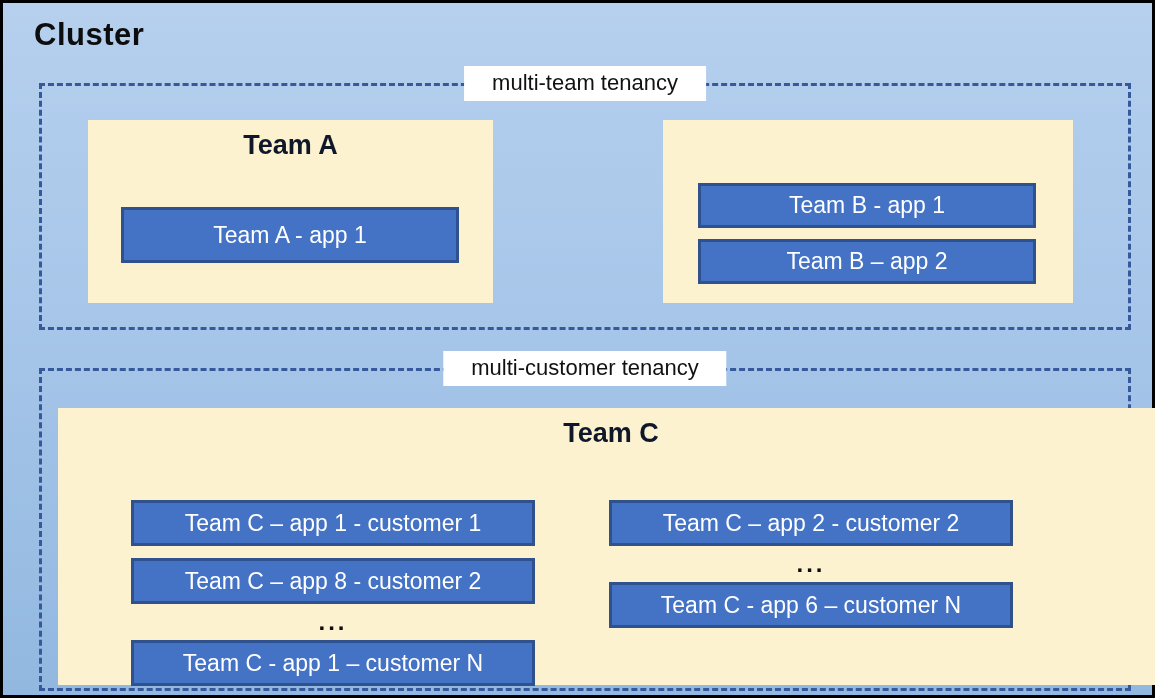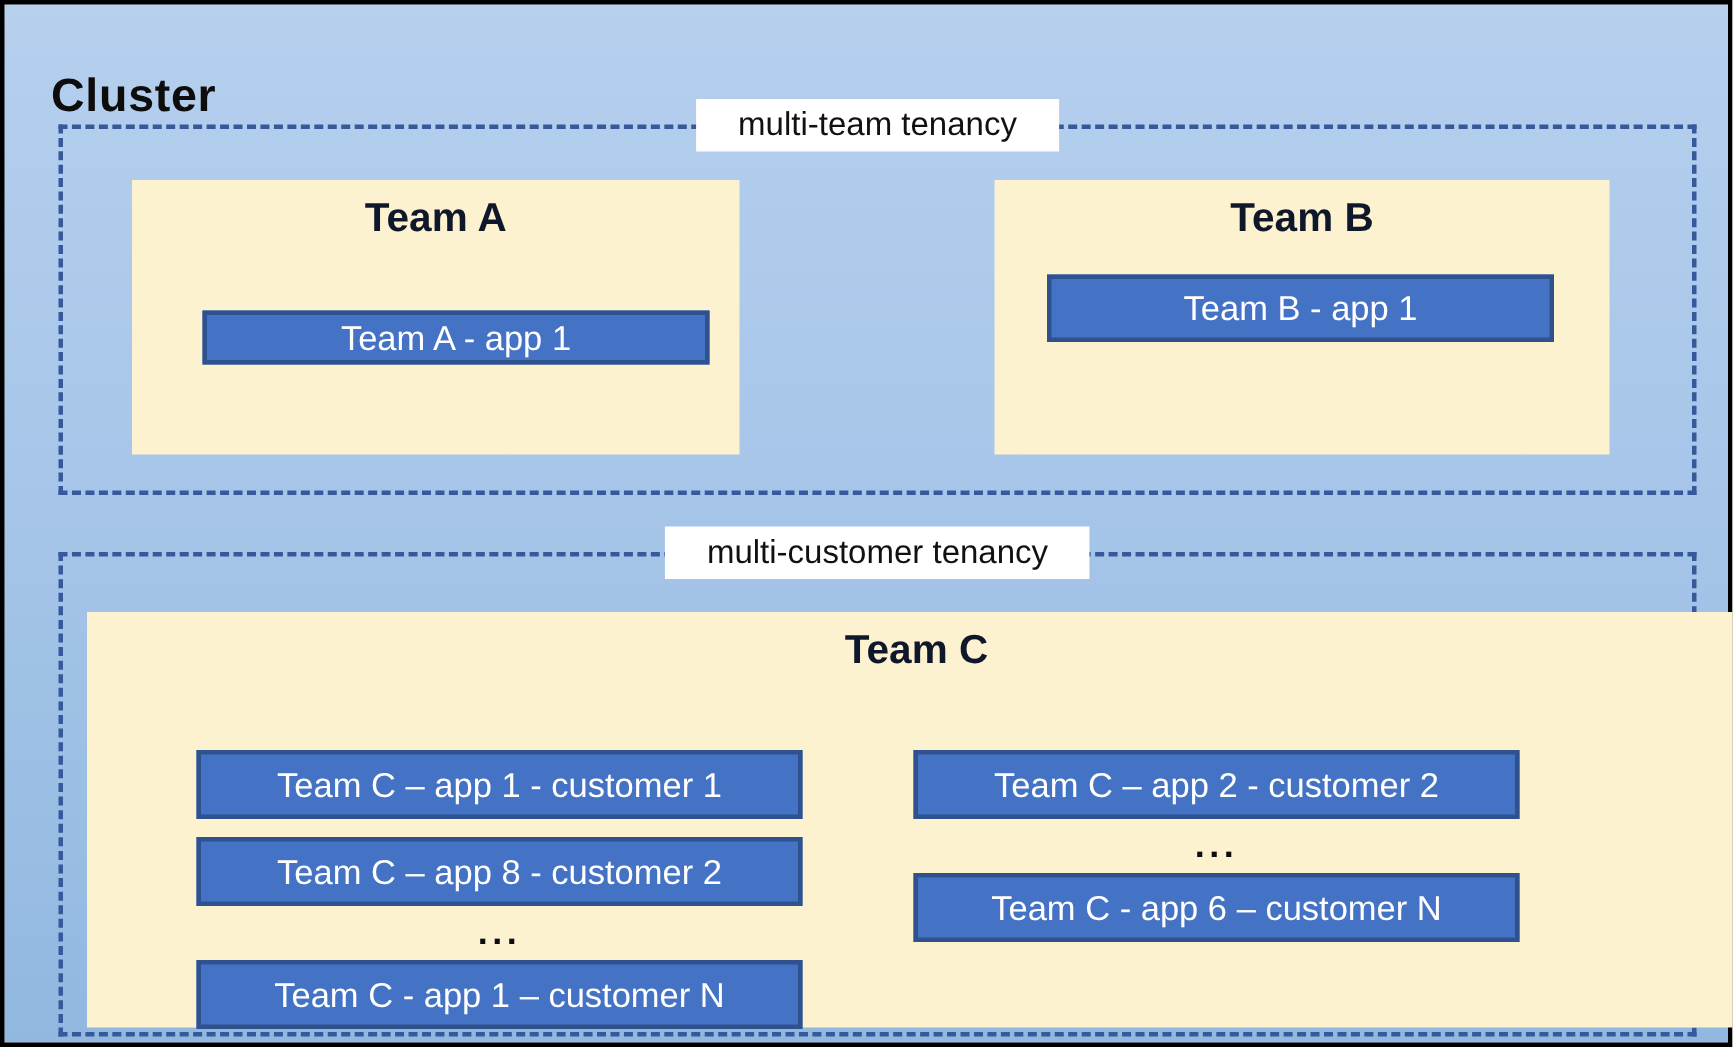--- a/index.html
+++ b/index.html
@@ -21,21 +21,20 @@
   }
 
   .cluster-title {
     position: absolute;
     left: 31px;
     top: 14px;
     font-size: 31px;
     font-weight: bold;
     color: #0d0d0d;
     letter-spacing: 0.5px;
-    margin-top: 29px;
   }
 
   .tenancy {
     position: absolute;
     border: 3px dashed #35599b;
   }
   .tenancy-multi-team   { left: 36px; top: 80px;  width: 1092px; height: 247px; }
   .tenancy-multi-customer { left: 36px; top: 365px; width: 1092px; height: 323px; }
 
   .tenancy-label {
@@ -75,21 +74,21 @@
     background: #4472c4;
     border: 3px solid #2f528f;
     color: #ffffff;
     font-size: 23px;
     display: flex;
     align-items: center;
     justify-content: center;
     white-space: nowrap;
   }
 
-  .app-a1 { left: 47px; top: 87px;  width: 338px; height: 36px; }
+  .app-a1 { left: 33px; top: 87px;  width: 338px; height: 56px; }
   .app-b1 { left: 35px; top: 63px;  width: 338px; height: 45px; }
   .app-b2 { left: 35px; top: 119px; width: 338px; height: 45px; }
 
   .c-col {
     position: absolute;
     top: 64px;
     width: 404px;
     display: flex;
     flex-direction: column;
     gap: 12px;
@@ -129,22 +128,22 @@
     <div class="tenancy tenancy-multi-team">
       <div class="tenancy-label">multi-team tenancy</div>
     </div>
 
     <div class="panel panel-team-a">
       <div class="panel-title">Team A</div>
       <div class="app app-a1">Team A - app 1</div>
     </div>
 
     <div class="panel panel-team-b">
-      <div class="panel-title">Team B</div>
       <div class="app app-b1">Team B - app 1</div>
+      <div class="app app-b2">Team B – app 2</div>
     </div>
 
     <div class="tenancy tenancy-multi-customer">
       <div class="tenancy-label">multi-customer tenancy</div>
     </div>
 
     <div class="panel panel-team-c">
       <div class="panel-title">Team C</div>
 
       <div class="c-col c-col-left">

